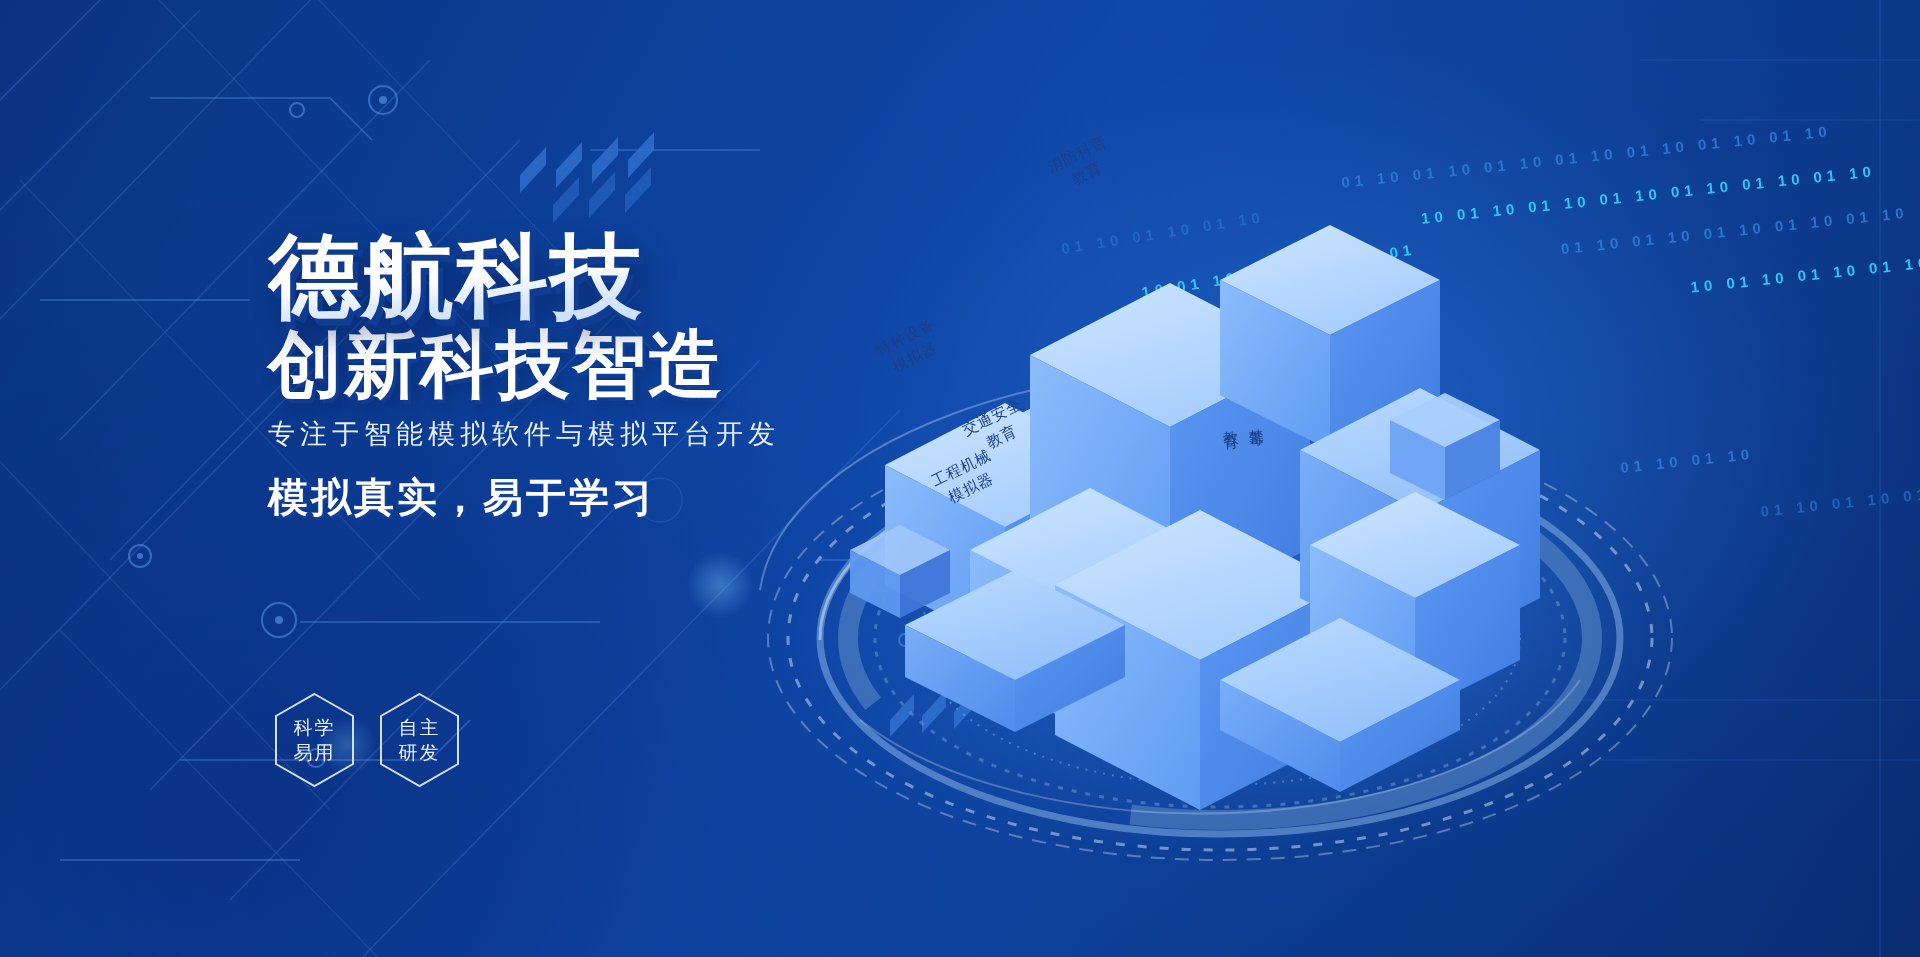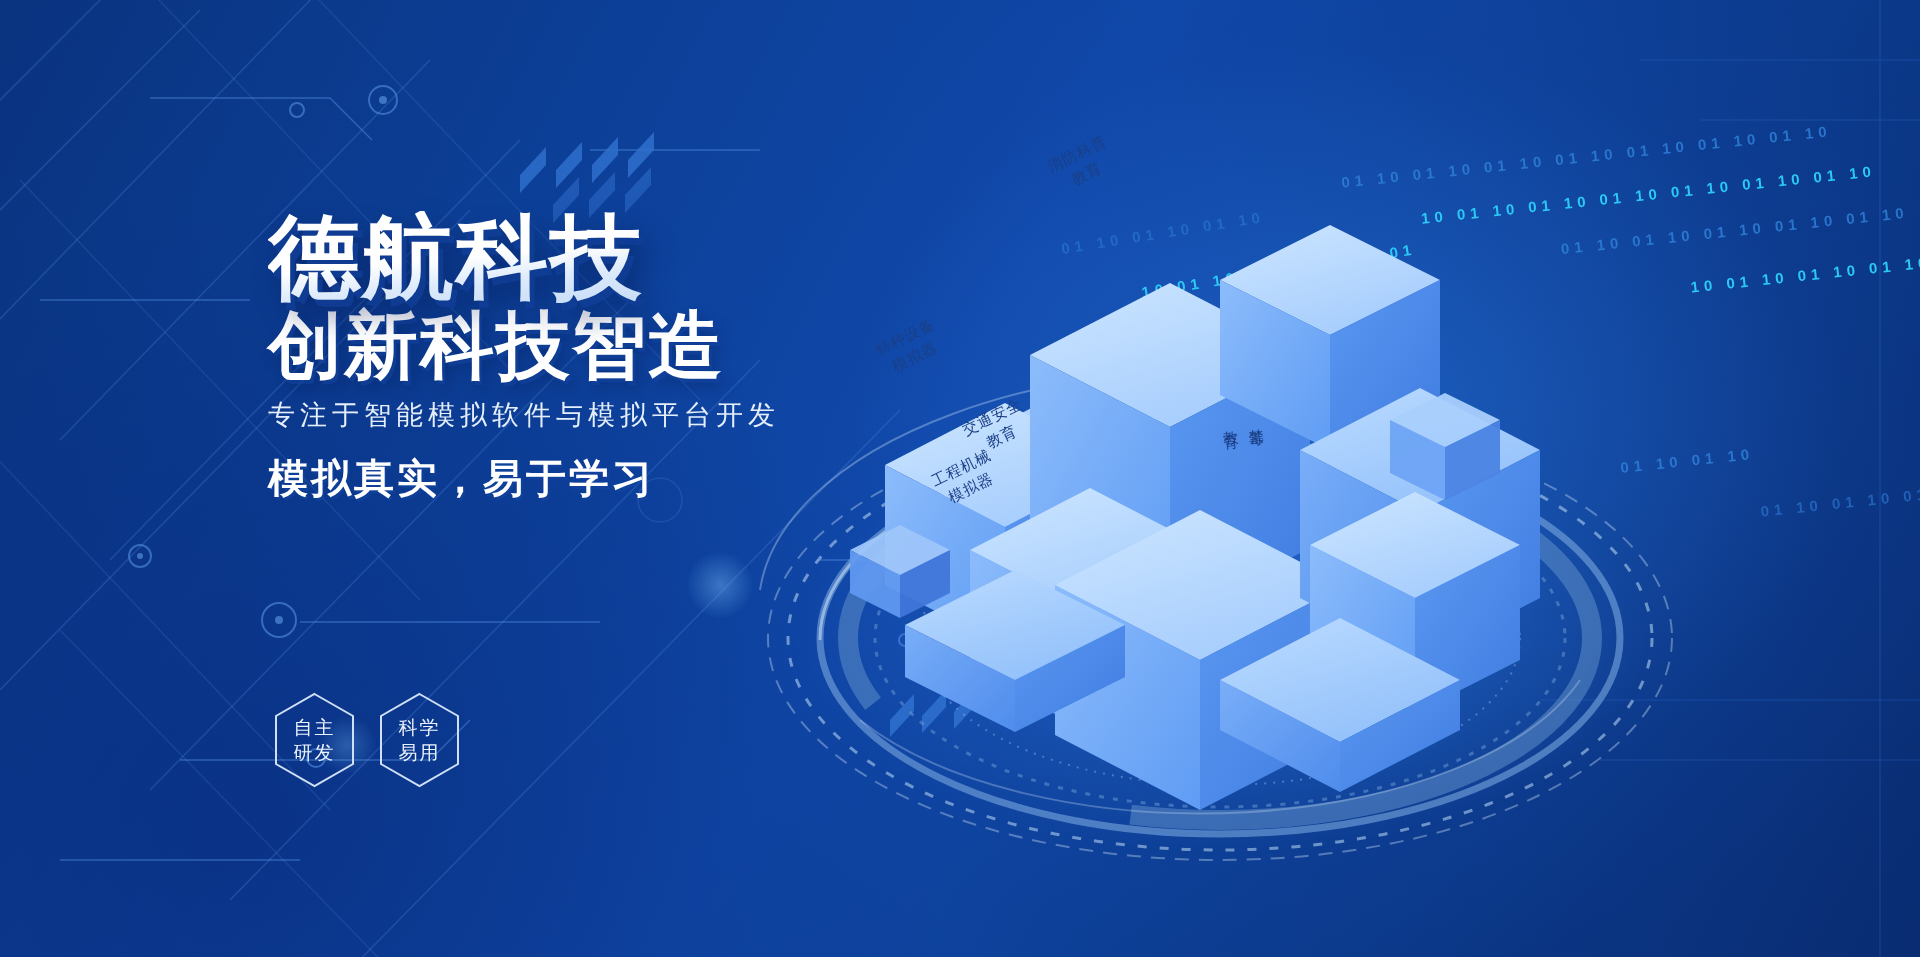--- a/index.html
+++ b/index.html
@@ -12,21 +12,21 @@
       radial-gradient(ellipse 900px 700px at 1350px 430px, rgba(42,120,226,0.55) 0%, rgba(25,80,180,0.12) 55%, rgba(10,50,145,0) 78%),
       radial-gradient(ellipse 1000px 900px at 250px 820px, rgba(8,40,120,0.55) 0%, rgba(10,50,150,0) 70%),
       linear-gradient(118deg, #0a337f 0%, #0c3f97 26%, #0f47a8 48%, #0c3d92 70%, #092c72 100%);
   }
 
   
   .layer { position:absolute; inset:0; pointer-events:none; }
   .bg-svg { position:absolute; inset:0; width:1920px; height:957px; }
 
   
-  #copy { position:absolute; left:268px; top:211px; width:640px; }
+  #copy { position:absolute; left:268px; top:230px; width:640px; }
 
   .title-main {
     font-size:92px; font-weight:bold; letter-spacing:2px; line-height:1.0;
     background:linear-gradient(175deg,#ffffff 0%,#ffffff 42%,#dbe9fb 62%,#b8d3f4 100%);
     -webkit-background-clip:text; background-clip:text; color:transparent;
     -webkit-text-fill-color:transparent;
     filter:drop-shadow(5px 7px 0 rgba(17,62,150,0.85)) drop-shadow(9px 12px 14px rgba(5,25,80,0.45));
     white-space:nowrap;
   }
   .title-sub {
@@ -342,32 +342,32 @@
     <div class="slogan">模拟真实，易于学习</div>
   </div>
 
   <div id="badges">
 
     <div class="badge">
       <svg viewBox="0 0 85 96">
         <polygon points="42.5,2 81,24 81,72 42.5,94 4,72 4,24" fill="none" stroke="#cfe0f7" stroke-width="2"></polygon>
       </svg>
       <div class="btxt">
-        <span>自主</span>
-        <span>研发</span>
+        <span>科学</span>
+        <span>易用</span>
       </div>
     </div>
 
     <div class="badge">
       <svg viewBox="0 0 85 96">
         <polygon points="42.5,2 81,24 81,72 42.5,94 4,72 4,24" fill="none" stroke="#cfe0f7" stroke-width="2"></polygon>
       </svg>
       <div class="btxt">
-        <span>科学</span>
-        <span>易用</span>
+        <span>自主</span>
+        <span>研发</span>
       </div>
     </div>
 
 
 
   </div>
 
 </div>
 
 </body></html>

